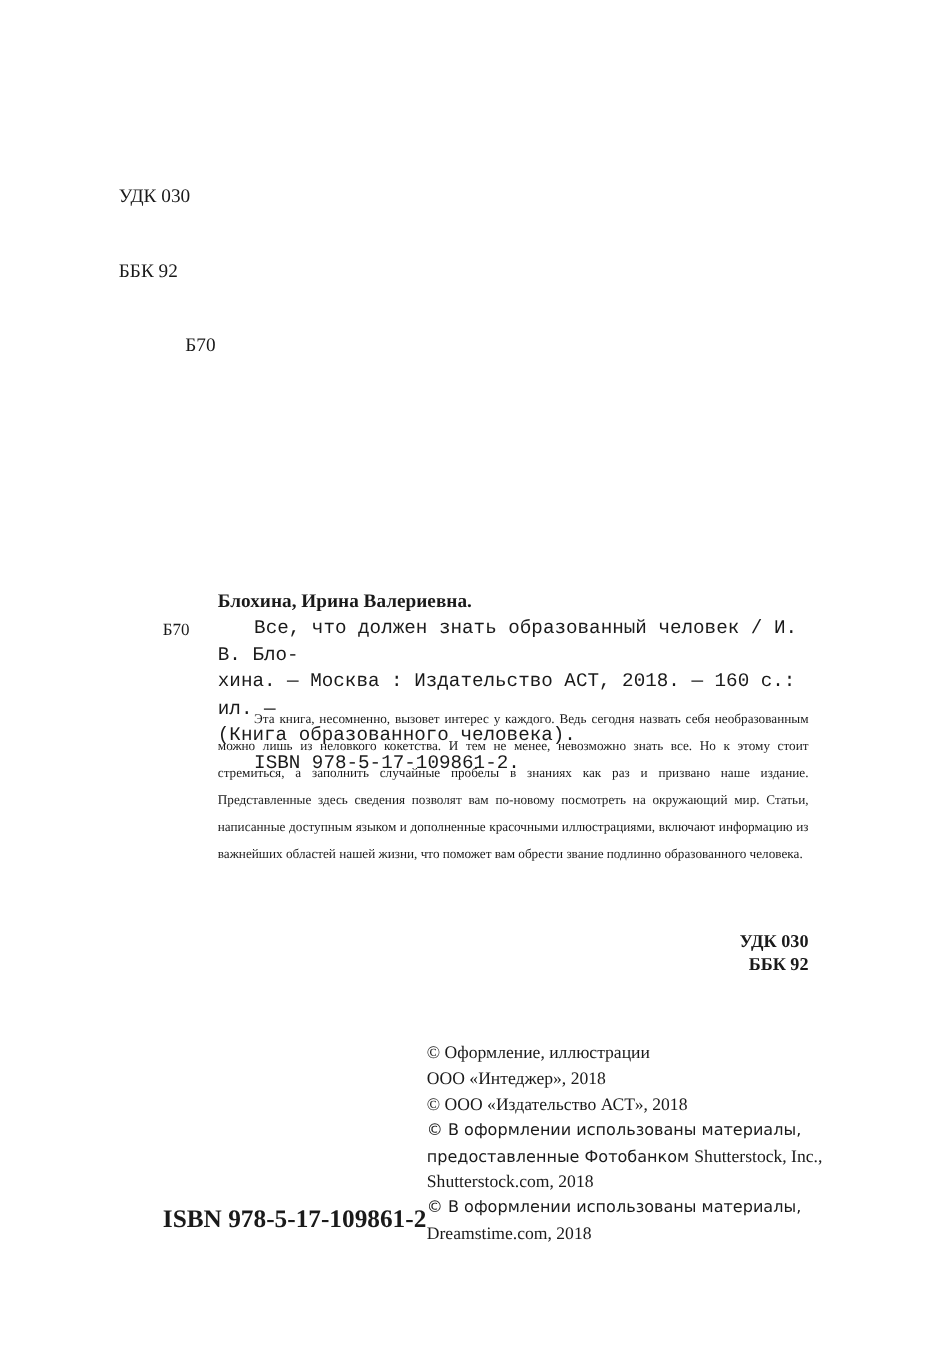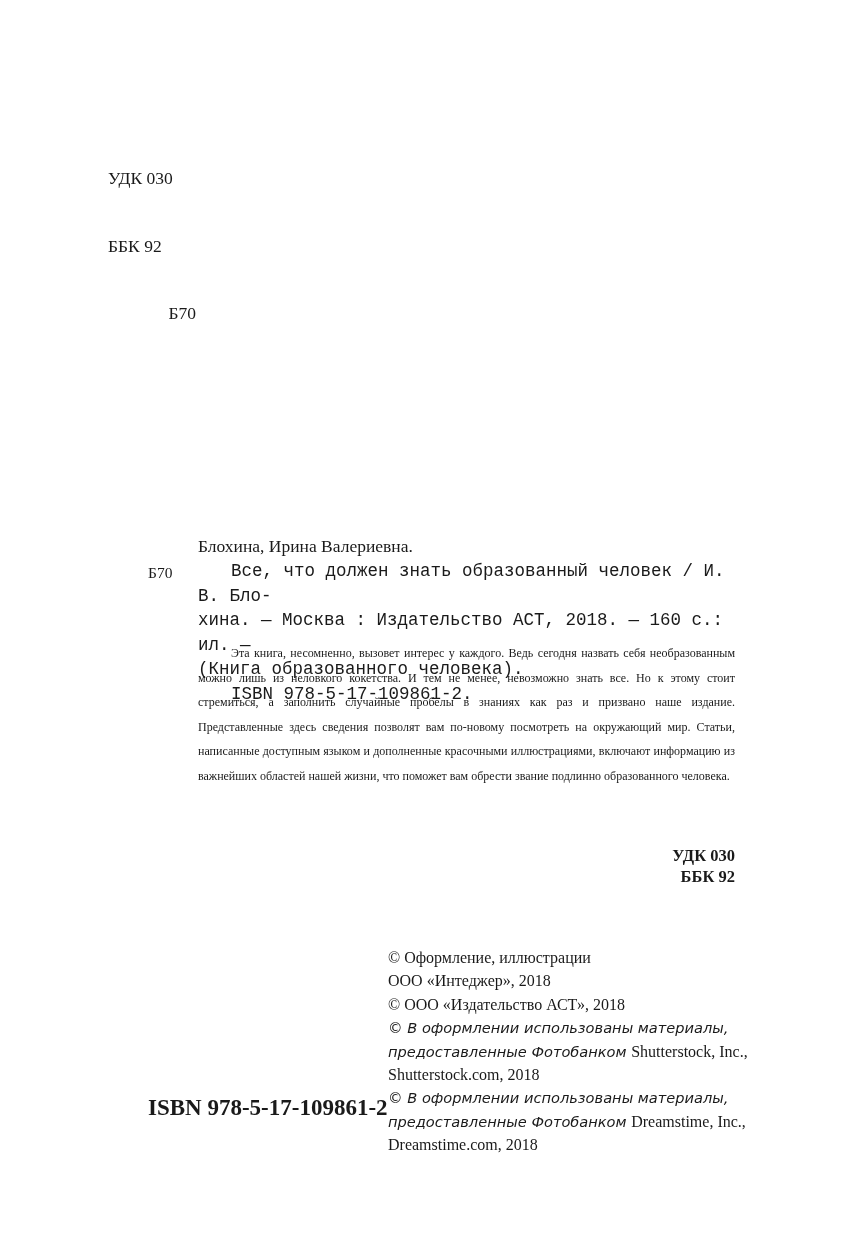--- a/index.html
+++ b/index.html
@@ -39,21 +39,21 @@
   }
 
   
   .record {
     position: absolute;
     left: 198px;
     top: 534px;
     width: 537px;
   }
   .record-author {
-    font-weight: normal;
+    font-weight: bold;
     font-size: 17.5px;
     line-height: 25px;
     margin: 0;
   }
   .record-body {
     margin: 0;
     font-size: 17.5px;
     line-height: 24.6px;
     text-align: justify;
     text-indent: 33px;
@@ -109,21 +109,20 @@
     line-height: 23.4px;
   }
   .copyright .cr-line {
     display: block;
     white-space: nowrap;
   }
   
   .credit-cyr {
     font-family: "DejaVu Sans", "Liberation Sans", sans-serif;
     font-size: 14.6px;
-    font-style: italic;
   }
   .credit-lat {
     font-family: "Liberation Serif", "DejaVu Serif", serif;
     font-size: 16px;
   }
 
   
   .isbn-bottom {
     position: absolute;
     left: 148px;
@@ -165,19 +164,18 @@
   <div class="copyright">
     <span class="cr-line">© Оформление, иллюстрации</span>
     <span class="cr-line">ООО «Интеджер», 2018</span>
     <span class="cr-line">© ООО «Издательство АСТ»,  2018</span>
 
     <span class="cr-line credit-cyr">© В оформлении использованы материалы,</span>
     <span class="cr-line"><span class="credit-cyr">предоставленные Фотобанком </span><span class="credit-lat">Shutterstock, Inc.,</span></span>
     <span class="cr-line credit-lat">Shutterstock.com, 2018</span>
 
     <span class="cr-line credit-cyr">© В оформлении использованы материалы,</span>
-    <span class="cr-line"><span class="credit-cyr">предоставленные Фотобанком </span><span class="credit-lat">Dreamstime, Inc.,</span></span>
     <span class="cr-line credit-lat">Dreamstime.com, 2018</span>
   </div>
 
   <div class="isbn-bottom">ISBN 978-5-17-109861-2</div>
 
 </div>
 
 </body></html>

